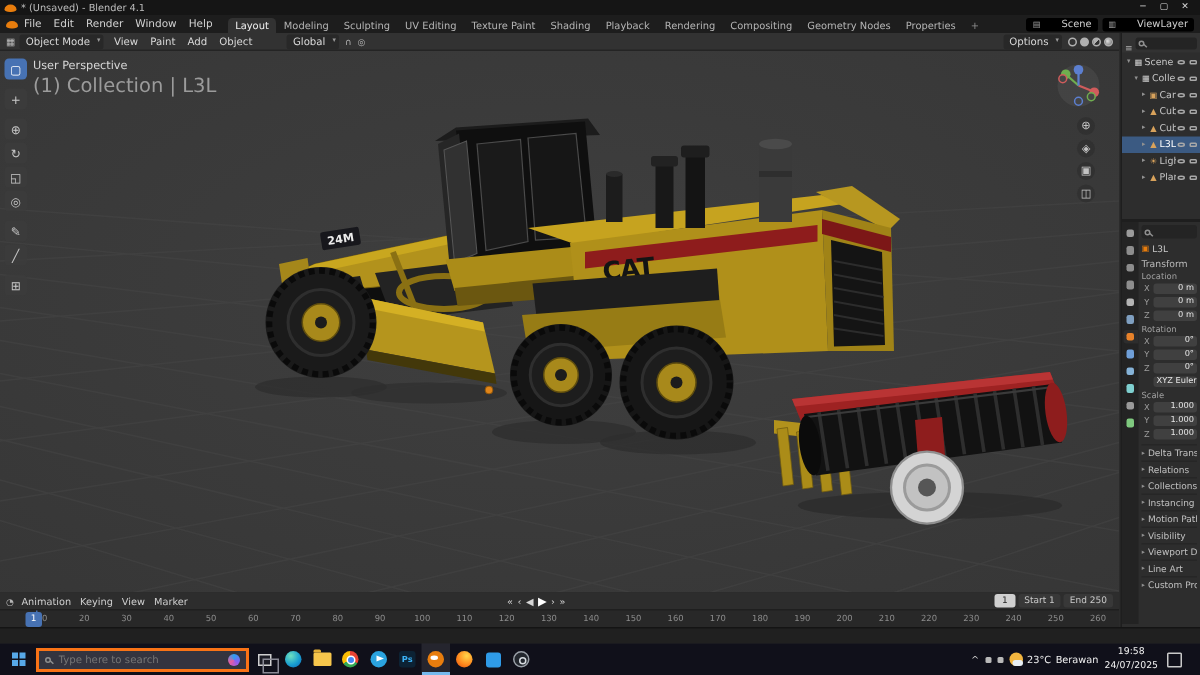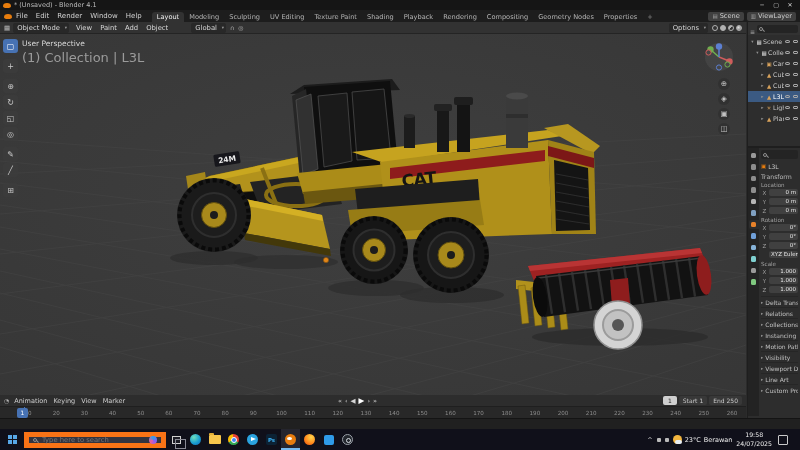--- a/index.html
+++ b/index.html
@@ -18,21 +18,21 @@
   
   .menubar{left:0;top:10px;width:800px;height:12px;background:#1d1d1d;display:flex;align-items:center;
            padding:0 4px;font-size:7px;color:#d2d2d2}
   .mitem{padding:0 4px;border-radius:2px;white-space:nowrap}
   .menus{display:flex;align-items:center}
   .ws-wrap{display:flex;margin-left:6px;height:100%;align-items:flex-end;overflow:hidden}
   .wtab{padding:1px 5px;font-size:6.6px;color:#b4b4b4;border-radius:3px 3px 0 0;white-space:nowrap}
   .wtab.active{background:#323232;color:#f0f0f0}
   .wtab.plus{color:#8f8f8f}
   .mb-right{margin-left:auto;display:flex;align-items:center;gap:3px;font-size:6.6px}
-  .mb-chip{display:flex;align-items:center;gap:2px;background:#404040;border-radius:2px;padding:0 4px;height:9px;color:#cfcfcf}
+  .mb-chip{display:flex;align-items:center;gap:14px;background:#000000;border-radius:2px;padding:0 4px;height:9px;color:#cfcfcf}
   .i-scene::before{content:"▤";font-size:5.5px;color:#9f9f9f}
   .i-layers::before{content:"▥";font-size:5.5px;color:#9f9f9f}
 
   
   .toolheader{left:0;top:22px;width:746px;height:12px;background:#323232;border-bottom:1px solid #242424;
               display:flex;align-items:center;gap:3px;padding:0 4px;font-size:6.8px;color:#d8d8d8}
   .i-editor::before{content:"▦";font-size:6.5px;color:#b9b9b9}
   .dd{position:relative;background:#282828;border-radius:2px;padding:0 9px 0 4px;height:10px;line-height:10px;white-space:nowrap}
   .dd::after{content:"▾";position:absolute;right:2px;top:0;font-size:4.5px;color:#999;line-height:10px}
   .th-center{margin-left:16px;display:flex;gap:4px;align-items:center}
@@ -120,21 +120,21 @@
   
   .watermark{left:652px;top:388px;z-index:40;pointer-events:none;line-height:1.2}
   .wm1{font-size:10px;color:rgba(255,255,255,.5)}
   .wm2{font-size:6.5px;color:rgba(255,255,255,.38)}
 
   
   .taskbar{left:0;top:429px;width:800px;height:21px;background:#10101a;display:flex;align-items:center;z-index:50;color:#e8e8e8}
   .start{width:24px;height:100%;display:flex;align-items:center;justify-content:center}
   .winlogo{display:grid;grid-template-columns:4px 4px;gap:1px}
   .winlogo i{width:4px;height:4px;background:#57a8e8}
-  .search{width:142px;height:16px;background:#34343f;border:5px solid #f97316;display:flex;align-items:center;gap:3px;padding:0 4px}
+  .search{width:142px;height:16px;background:#34343f;border:2px solid #f97316;display:flex;align-items:center;gap:3px;padding:0 4px}
   .sinput{flex:1;background:transparent;border:none;outline:none;color:#c0c0c0;font-size:6.8px;
           font-family:"DejaVu Sans","Liberation Sans",sans-serif;min-width:0}
   .sb-spark{width:8px;height:8px;border-radius:50%;background:conic-gradient(#2ba0f0,#8a5cf5,#e85ca0,#2ba0f0);flex:none}
   .taskview{width:20px;height:100%;display:flex;align-items:center;justify-content:center}
   .tv{width:9px;height:8px;border:1px solid #d0d0d0;background:rgba(255,255,255,.05);position:relative}
   .tv::after{content:"";position:absolute;left:2.5px;top:2.5px;width:9px;height:8px;border:1px solid #8a8a95}
   .apps{display:flex;align-items:center;height:100%}
   .tk{width:19px;height:100%;display:flex;align-items:center;justify-content:center;position:relative}
   .tk.active{background:rgba(255,255,255,.09);box-shadow:inset 0 -2px 0 #76b9ed}
   .ic{flex:none}

